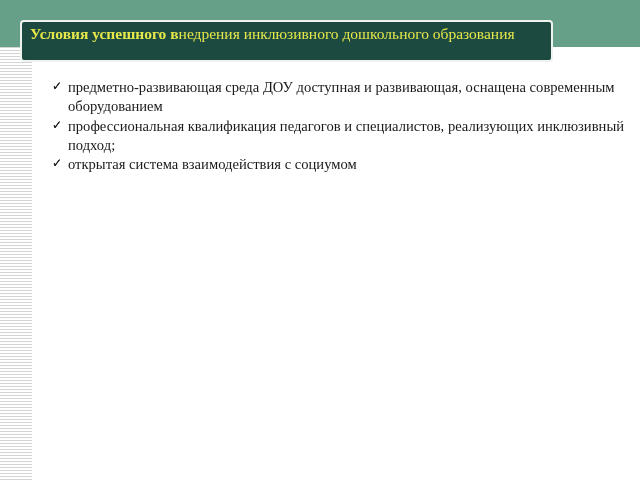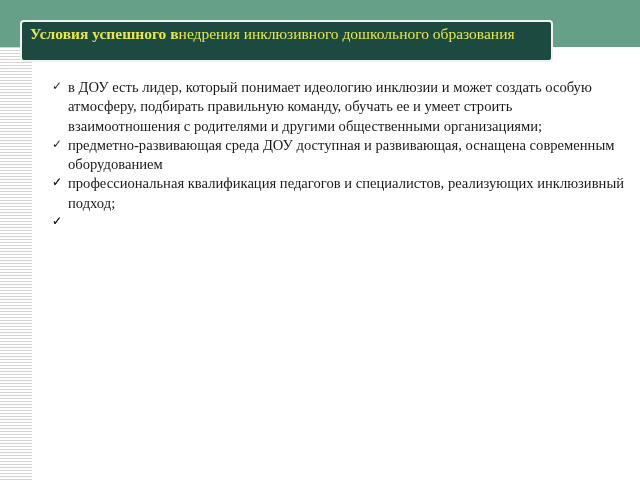--- a/index.html
+++ b/index.html
@@ -19,20 +19,20 @@
 </head>
 <body>
 
 <div class="top-band"></div>
 <div class="side-stripes"></div>
 
 <div class="title-box"><b>Условия успешного в</b><span>недрения инклюзивного дошкольного образования</span></div>
 
 <div class="content">
   <ul>
-    <li><span class="check">✓</span><span> в ДОУ есть  лидер, который понимает идеологию инклюзии и может создать особую атмосферу, подбирать правильную команду, обучать ее  и умеет строить  взаимоотношения с родителями и другими общественными организациями;</span></li>
+    <li><span class="check">✓</span></li>
     <li><span class="check">✓</span><span> предметно-развивающая среда ДОУ доступная и развивающая, оснащена современным оборудованием</span></li>
     <li><span class="check">✓</span></li>
     <li><span class="check">✓</span><span> профессиональная квалификация педагогов и специалистов, реализующих инклюзивный подход;</span></li>
     <li><span class="check">✓</span></li>
-    <li><span class="check">✓</span></li>
+    <li><span class="check">✓</span><span>открытая система взаимодействия с социумом</span></li>
   </ul>
 </div>
 
 </body></html>

